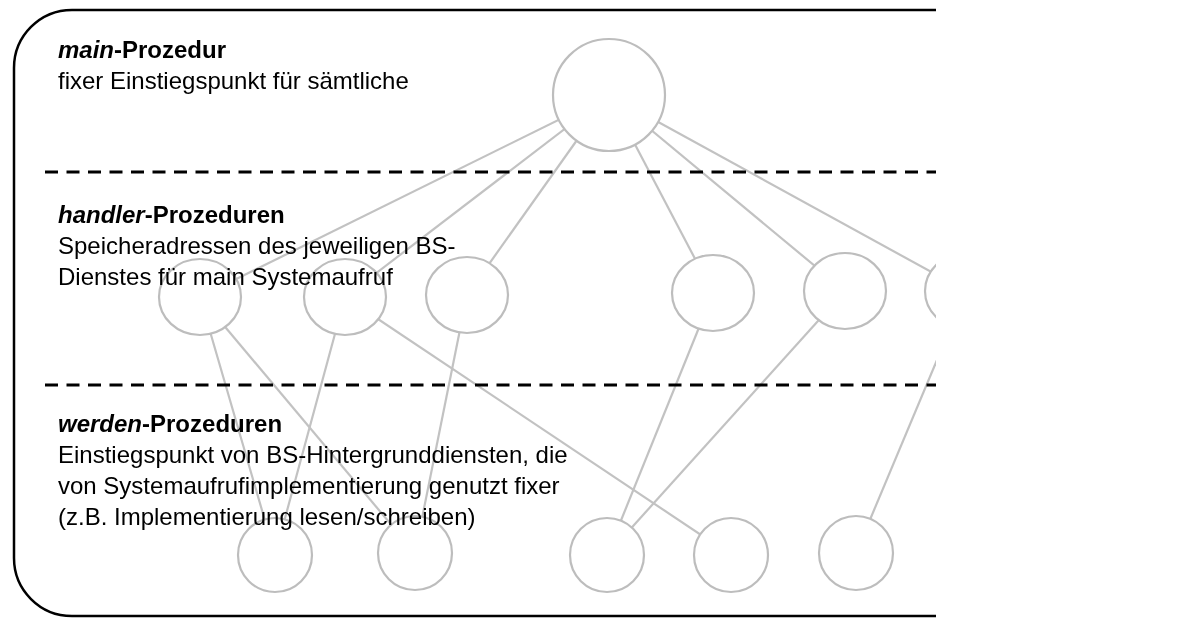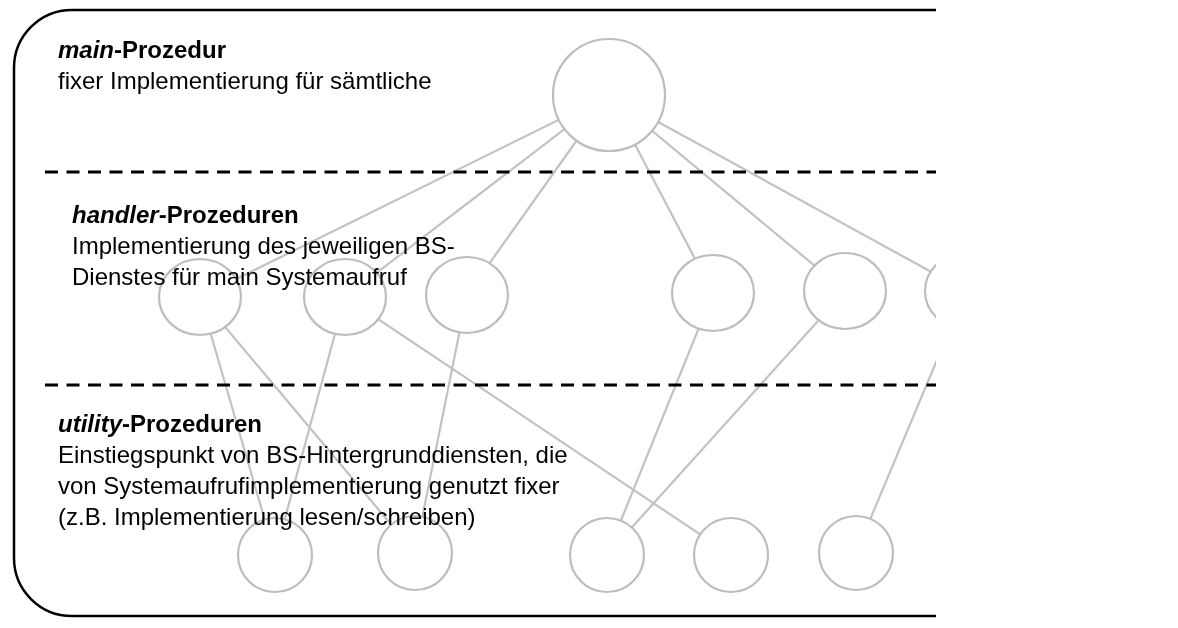--- a/index.html
+++ b/index.html
@@ -59,31 +59,31 @@
       <ellipse cx="415" cy="553" rx="37" ry="37" fill="#ffffff" stroke="#bdbdbd" stroke-width="2.2"></ellipse>
       <ellipse cx="607" cy="555" rx="37" ry="37" fill="#ffffff" stroke="#bdbdbd" stroke-width="2.2"></ellipse>
       <ellipse cx="731" cy="555" rx="37" ry="37" fill="#ffffff" stroke="#bdbdbd" stroke-width="2.2"></ellipse>
       <ellipse cx="856" cy="553" rx="37" ry="37" fill="#ffffff" stroke="#bdbdbd" stroke-width="2.2"></ellipse>
       <line x1="45" y1="172" x2="1112" y2="172" stroke="#000000" stroke-width="3" stroke-dasharray="13 8.5"></line>
       <line x1="45" y1="385" x2="1112" y2="385" stroke="#000000" stroke-width="3" stroke-dasharray="13 8.5"></line>
     </svg>
 
   <div class="layer-label" style="left: 58px; top: 34px;">
     <div class="layer-title"><span class="it">main</span><span>-Prozedur</span></div>
-    <div class="layer-desc">fixer Implementierung für sämtliche</div>
+    <div class="layer-desc">fixer Einstiegspunkt für sämtliche</div>
     <div class="layer-desc"></div>
   </div>
 
-  <div class="layer-label" style="left: 72px; top: 199px;">
+  <div class="layer-label" style="left: 58px; top: 199px;">
     <div class="layer-title"><span class="it">handler</span><span>-Prozeduren</span></div>
-    <div class="layer-desc">Implementierung des jeweiligen BS-</div>
+    <div class="layer-desc">Speicheradressen des jeweiligen BS-</div>
     <div class="layer-desc">Dienstes für main Systemaufruf</div>
     <div class="layer-desc"></div>
   </div>
 
   <div class="layer-label" style="left: 58px; top: 408px;">
-    <div class="layer-title"><span class="it">utility</span><span>-Prozeduren</span></div>
+    <div class="layer-title"><span class="it">werden</span><span>-Prozeduren</span></div>
     <div class="layer-desc">Einstiegspunkt von BS-Hintergrunddiensten, die</div>
     <div class="layer-desc">von Systemaufrufimplementierung genutzt fixer</div>
     <div class="layer-desc">(z.B. Implementierung lesen/schreiben)</div>
   </div>
 
 </div>
 
 </body></html>

